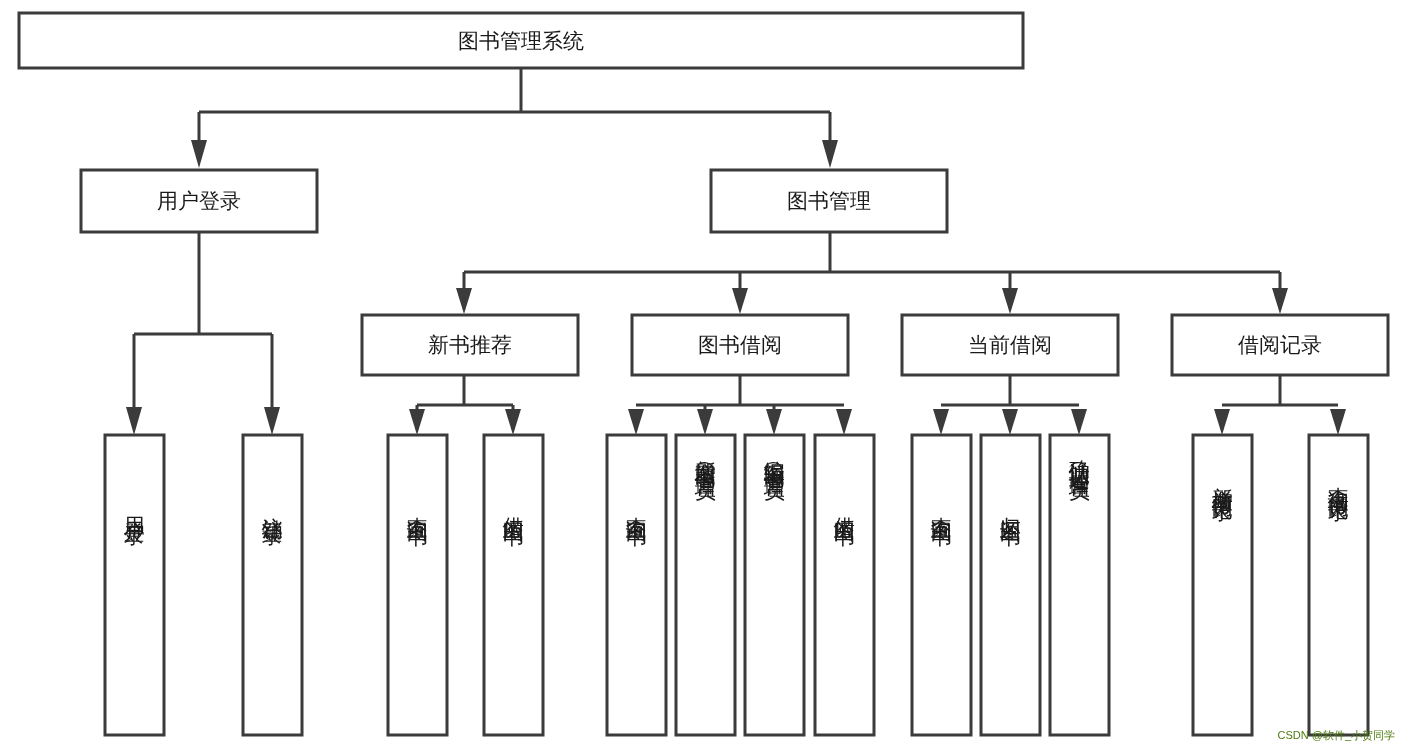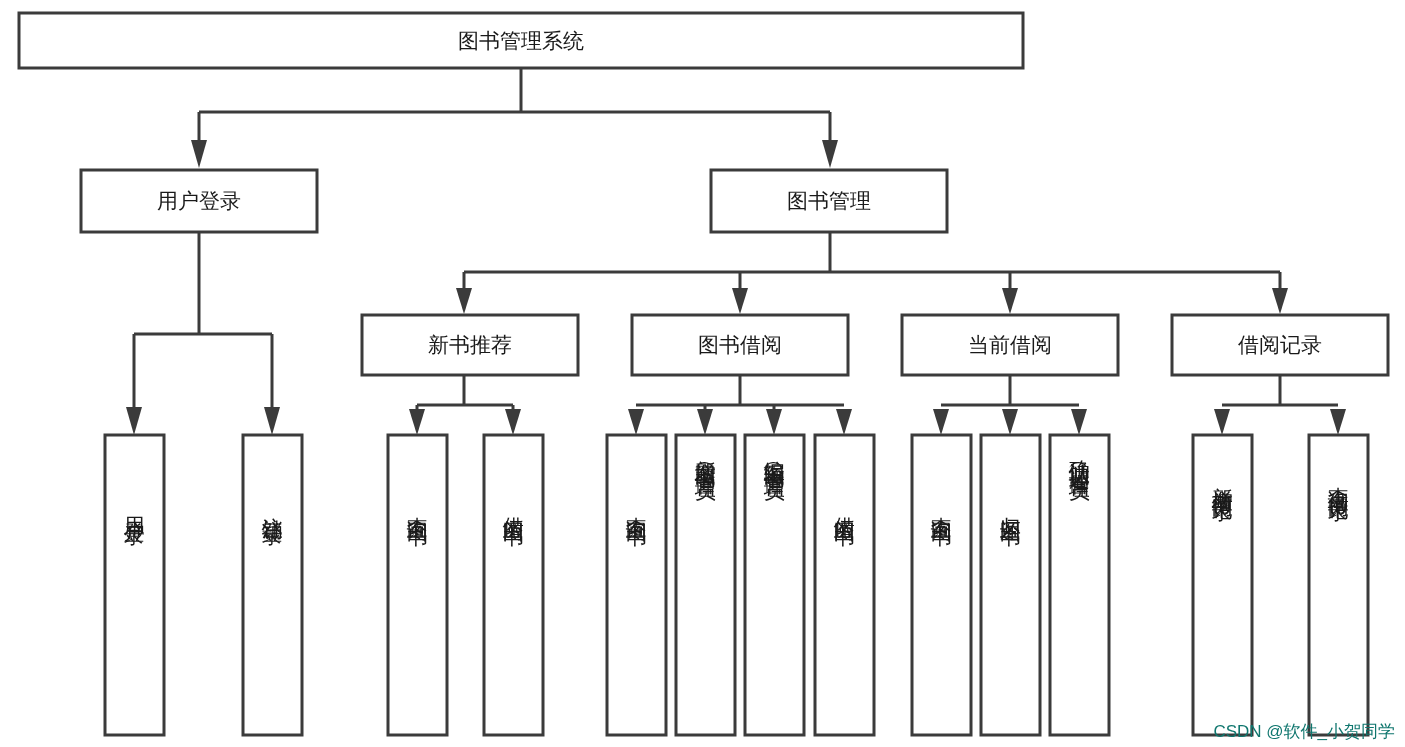--- a/index.html
+++ b/index.html
@@ -63,22 +63,22 @@
     line-height: 1.32;
     color: #1a1a1a;
     white-space: nowrap;
     letter-spacing: 3px;
   }
   .watermark {
     position: absolute;
     right: 10px;
     bottom: 4px;
     font-family: "Liberation Sans", "DejaVu Sans", sans-serif;
-    font-size: 17px;
-    color: #0f766e;
+    font-size: 11px;
+    color: #4d7c0f;
     white-space: nowrap;
     pointer-events: none;
   }
 </style>
 </head>
 <body>
 
 <div id="diagram-root">
 
   <svg id="tree-svg" viewBox="0 0 1405 747" xmlns="http://www.w3.org/2000/svg">

